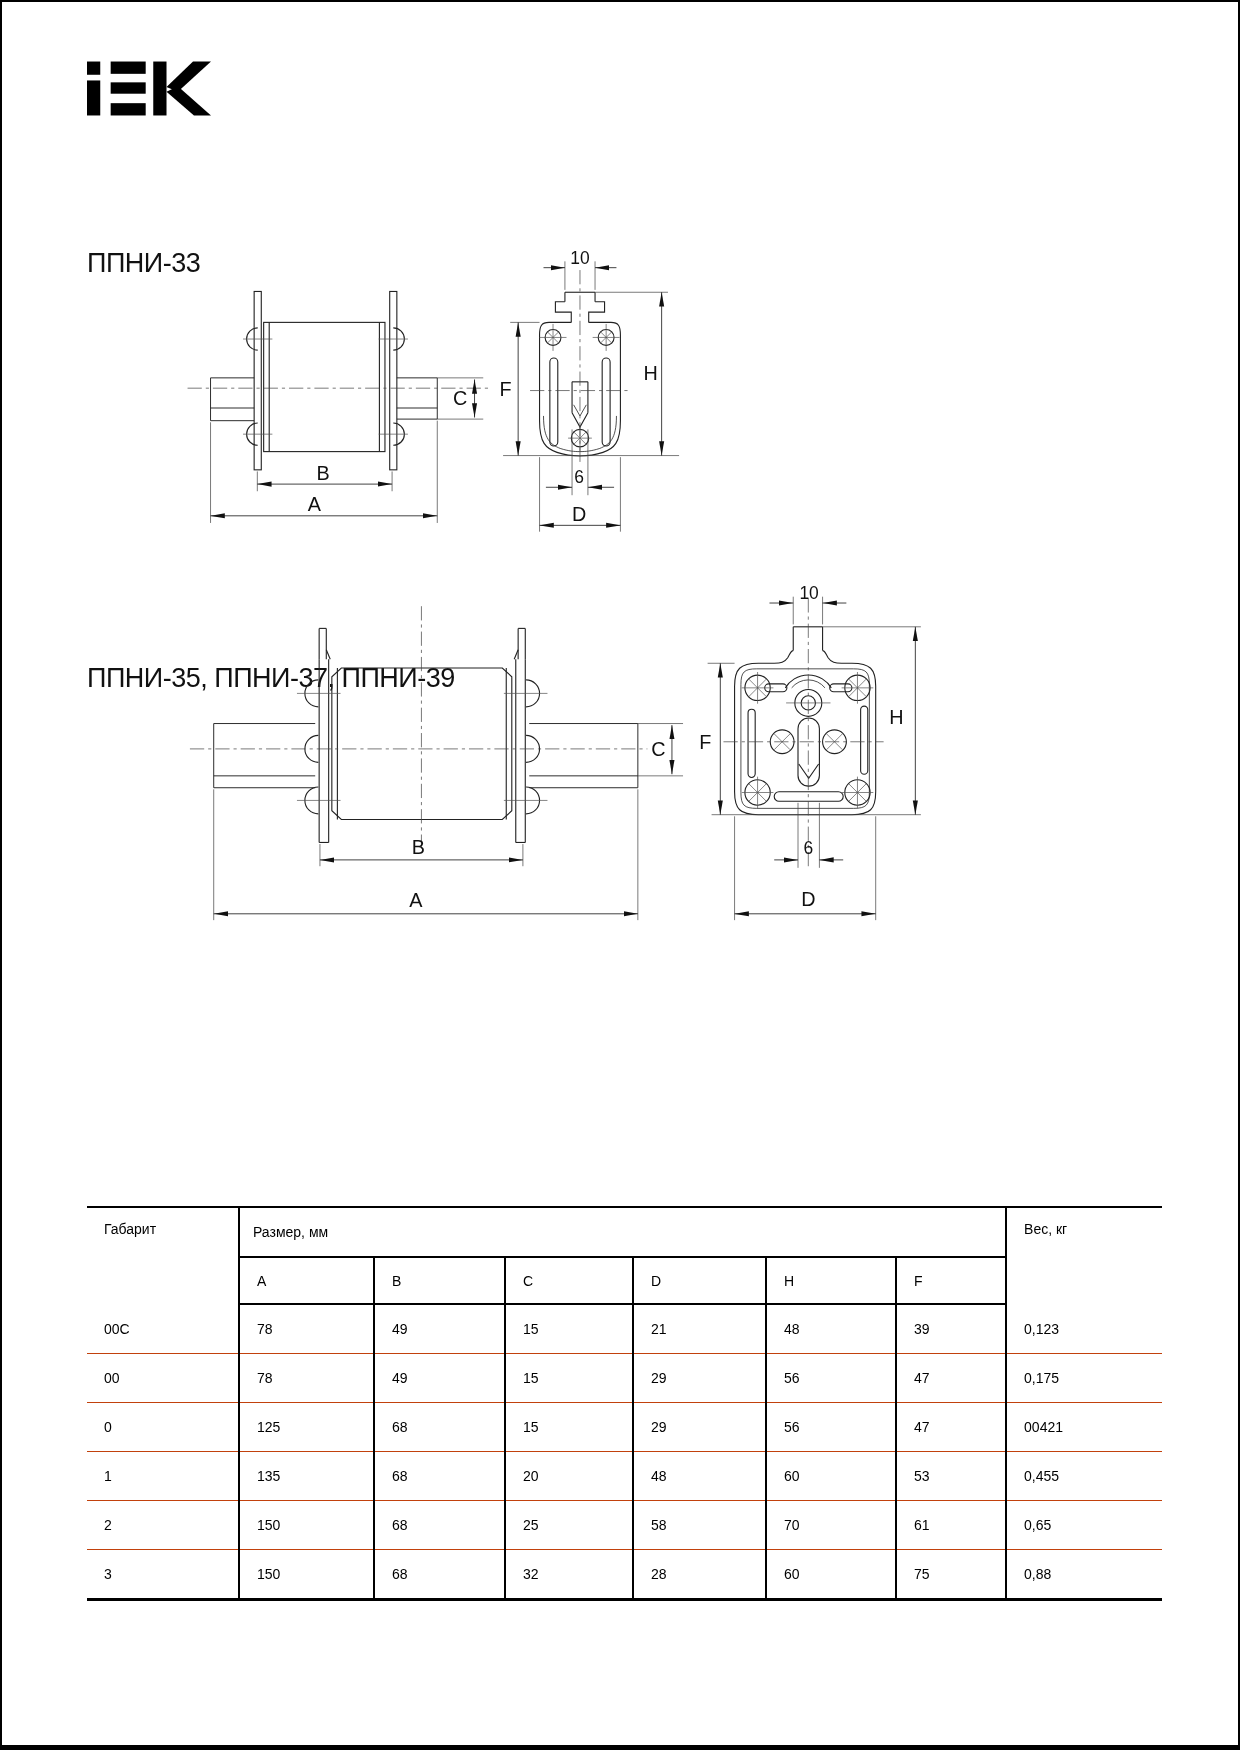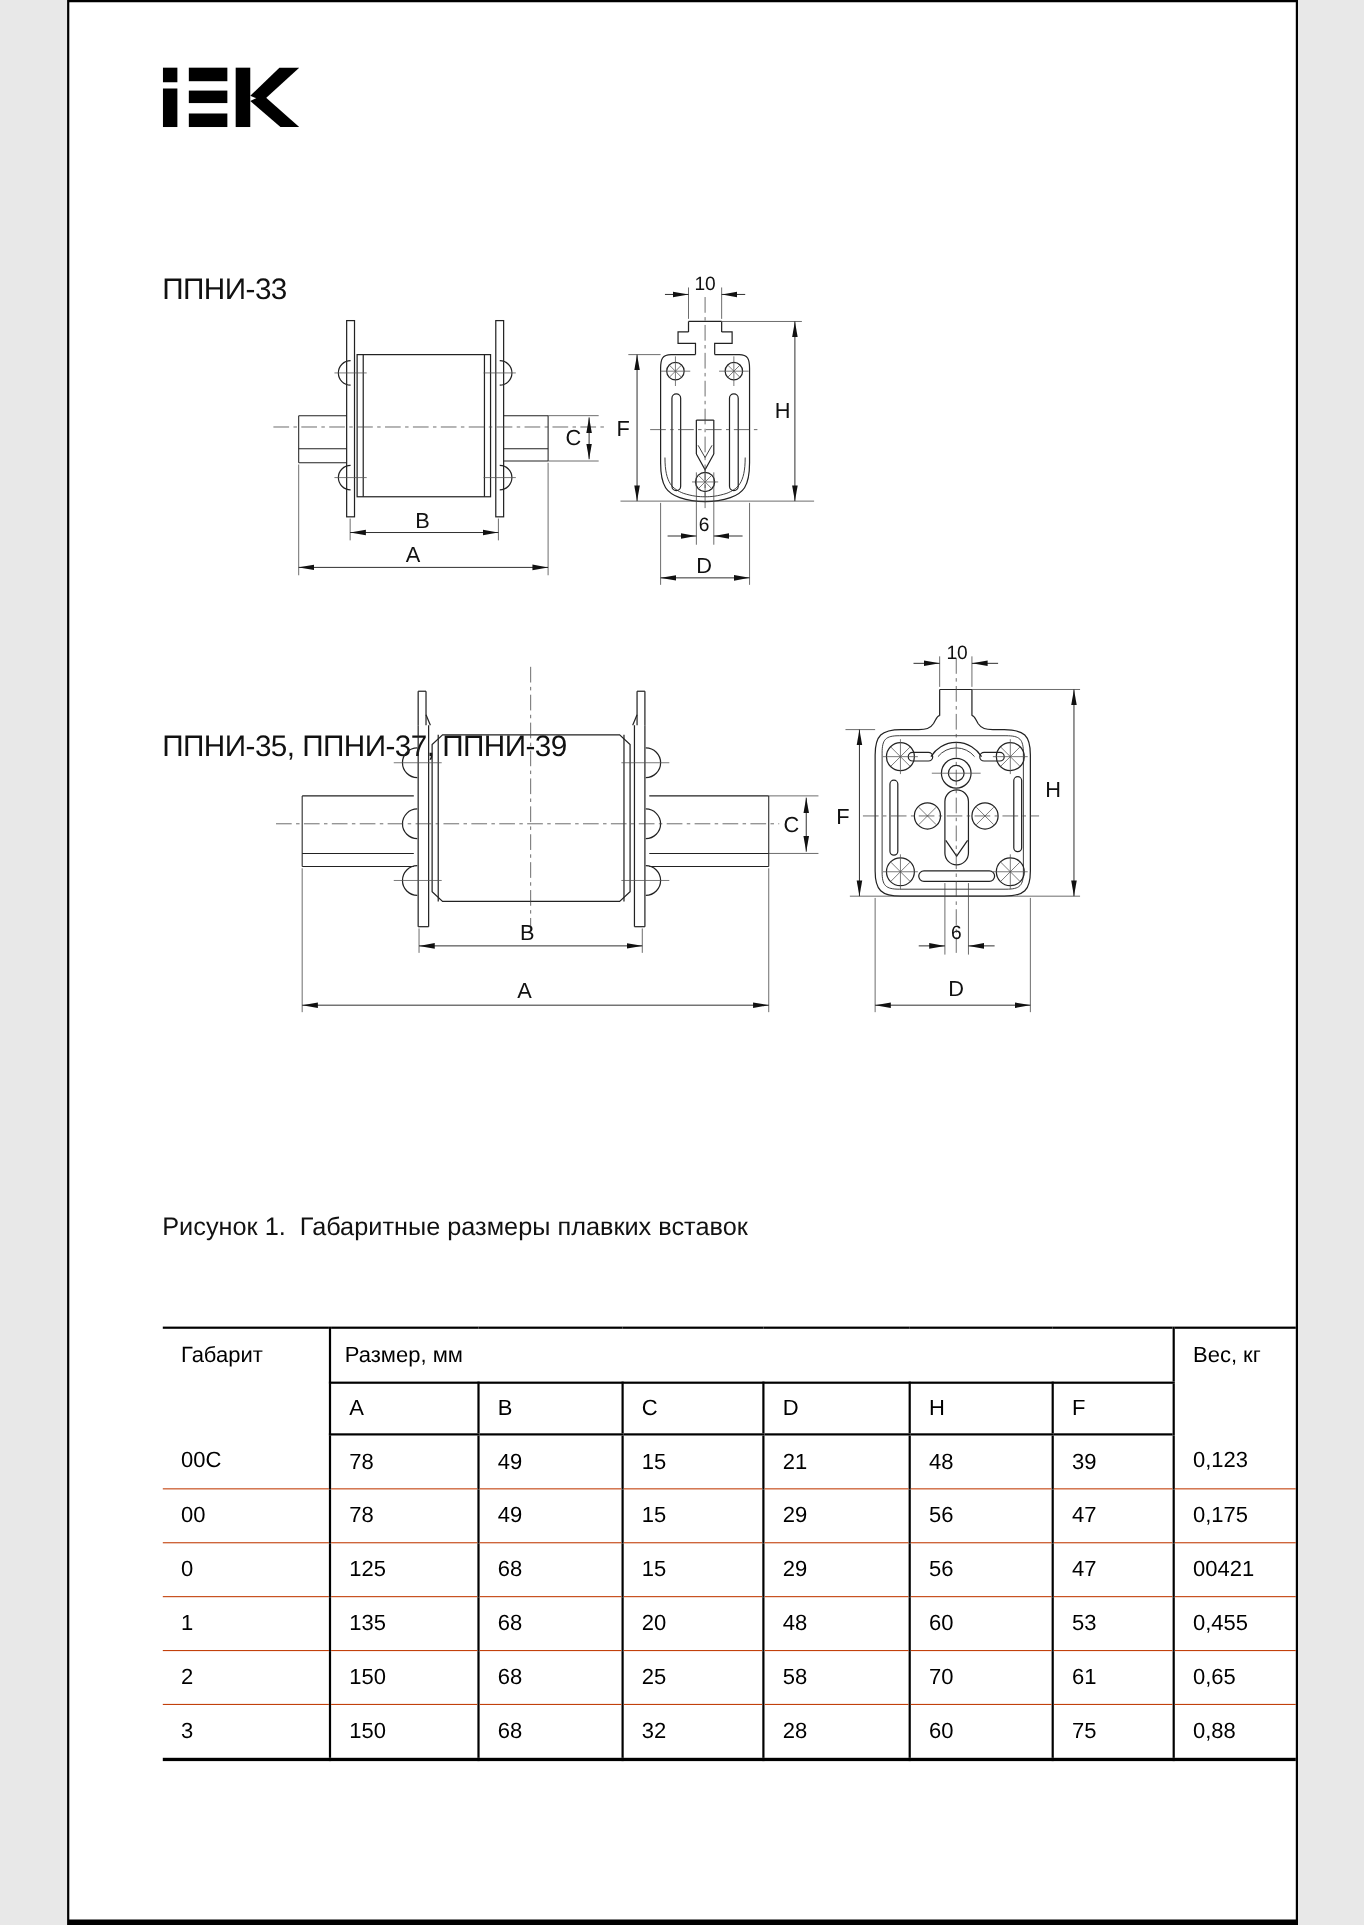--- a/index.html
+++ b/index.html
@@ -1,31 +1,31 @@
 <!DOCTYPE html>
 <html><head>
 <meta charset="utf-8">
 <style>
   html,body{margin:0;padding:0;background:#e8e8e8;}
   #page{
-    position:relative; width:1119px; height:1750px; margin:0 auto;
+    position:relative; width:1240px; height:1750px; margin:0 auto;
     background:#fff; box-sizing:border-box;
     border:2px solid #000; border-bottom-width:5px;
     font-family:"Liberation Sans", sans-serif; color:#000;
     overflow:hidden;
   }
   .abs{position:absolute;}
   .heading{font-size:27px; letter-spacing:-0.5px; color:#111; white-space:pre;}
   .caption{font-size:23px; color:#111; white-space:pre;}
   svg text{font-family:"Liberation Sans", sans-serif; fill:#111;}
   .dimL{font-size:25px;}
   .dimN{font-size:22px;}
   
   #dims-table{border-collapse:collapse; table-layout:fixed; width:1075px;
-    border-top:2px solid #000; border-bottom:3px solid #000; font-size:20px;}
+    border-top:2px solid #000; border-bottom:3px solid #000; font-size:14px;}
   #dims-table td{padding:0 0 0 17px; vertical-align:middle; height:48px;
     overflow:hidden; white-space:nowrap;}
   #dims-table .vline{border-left:2px solid #000;}
   #dims-table .h1cell{height:48px; vertical-align:top; padding-top:13px;}
   #dims-table .sizecell{border-bottom:2px solid #000; height:48px;padding-left:13px;}
   #dims-table .h2row td{height:45px; border-bottom:2px solid #000;}
   #dims-table .drow td{border-bottom:1px solid #c2410c;}
   #dims-table .drow.last td{border-bottom:none;}
 </style>
 </head>
@@ -41,21 +41,20 @@
       <rect x="25" y="23" width="37" height="12"></rect>
       <rect x="25" y="45" width="37" height="13"></rect>
       <rect x="70" y="1" width="14" height="57"></rect>
       <polygon points="84,28 112,1 131,1 96,33"></polygon>
       <polygon points="96,27 131,58 113,58 84,33"></polygon>
     </g>
   </svg>
 
   <div class="abs heading" style="left:85px; top:246px;">ППНИ-33</div>
   <div class="abs heading" style="left:85px; top:661px;">ППНИ-35, ППНИ-37, ППНИ-39</div>
-  <div class="abs caption" style="left:85px; top:1100px;">Рисунок 1.  Габаритные размеры плавких вставок</div>
 
   <svg class="abs" style="left:0; top:230px;" width="1240" height="880" viewBox="0 230 1240 1110">
     <defs>
       <marker id="arr" viewBox="0 0 18 8" refX="18" refY="4" markerWidth="18" markerHeight="8" orient="auto-start-reverse">
           <path d="M18,4 L0,0.8 L0,7.2 Z" fill="#111"></path>
         </marker>
     </defs>
 
     <g stroke="#222" fill="none" stroke-width="1.4">
       <rect x="168" y="344" width="153" height="163"></rect>

